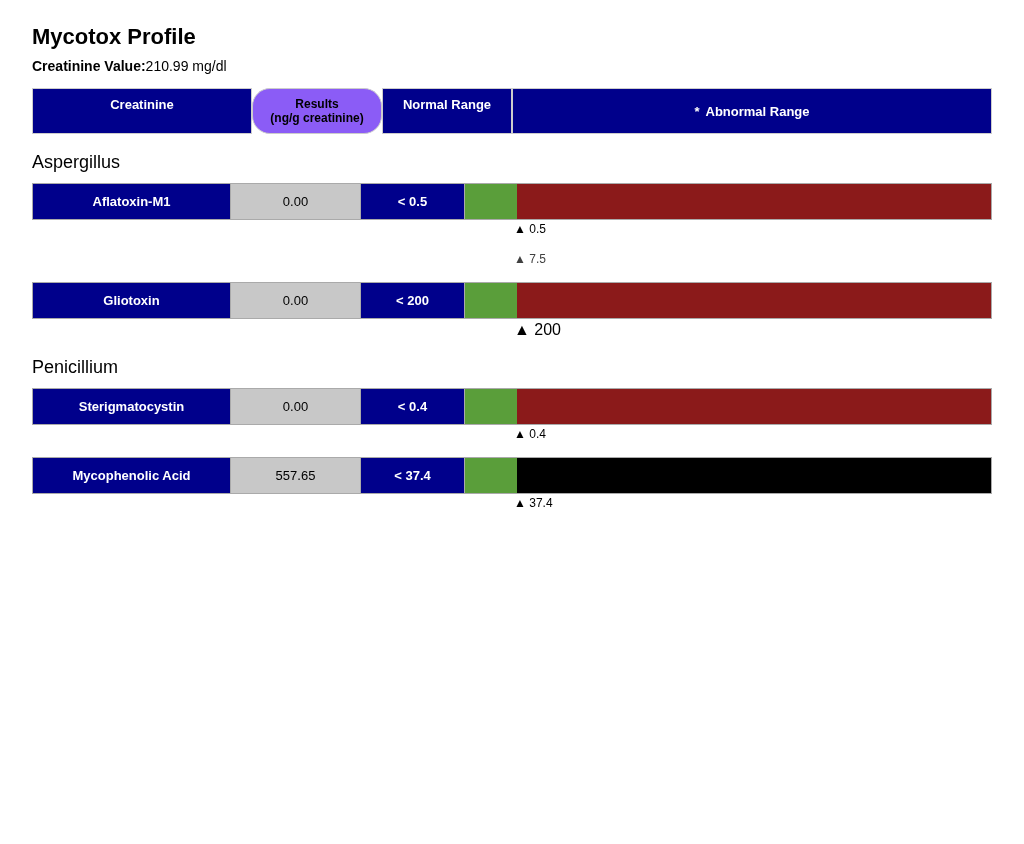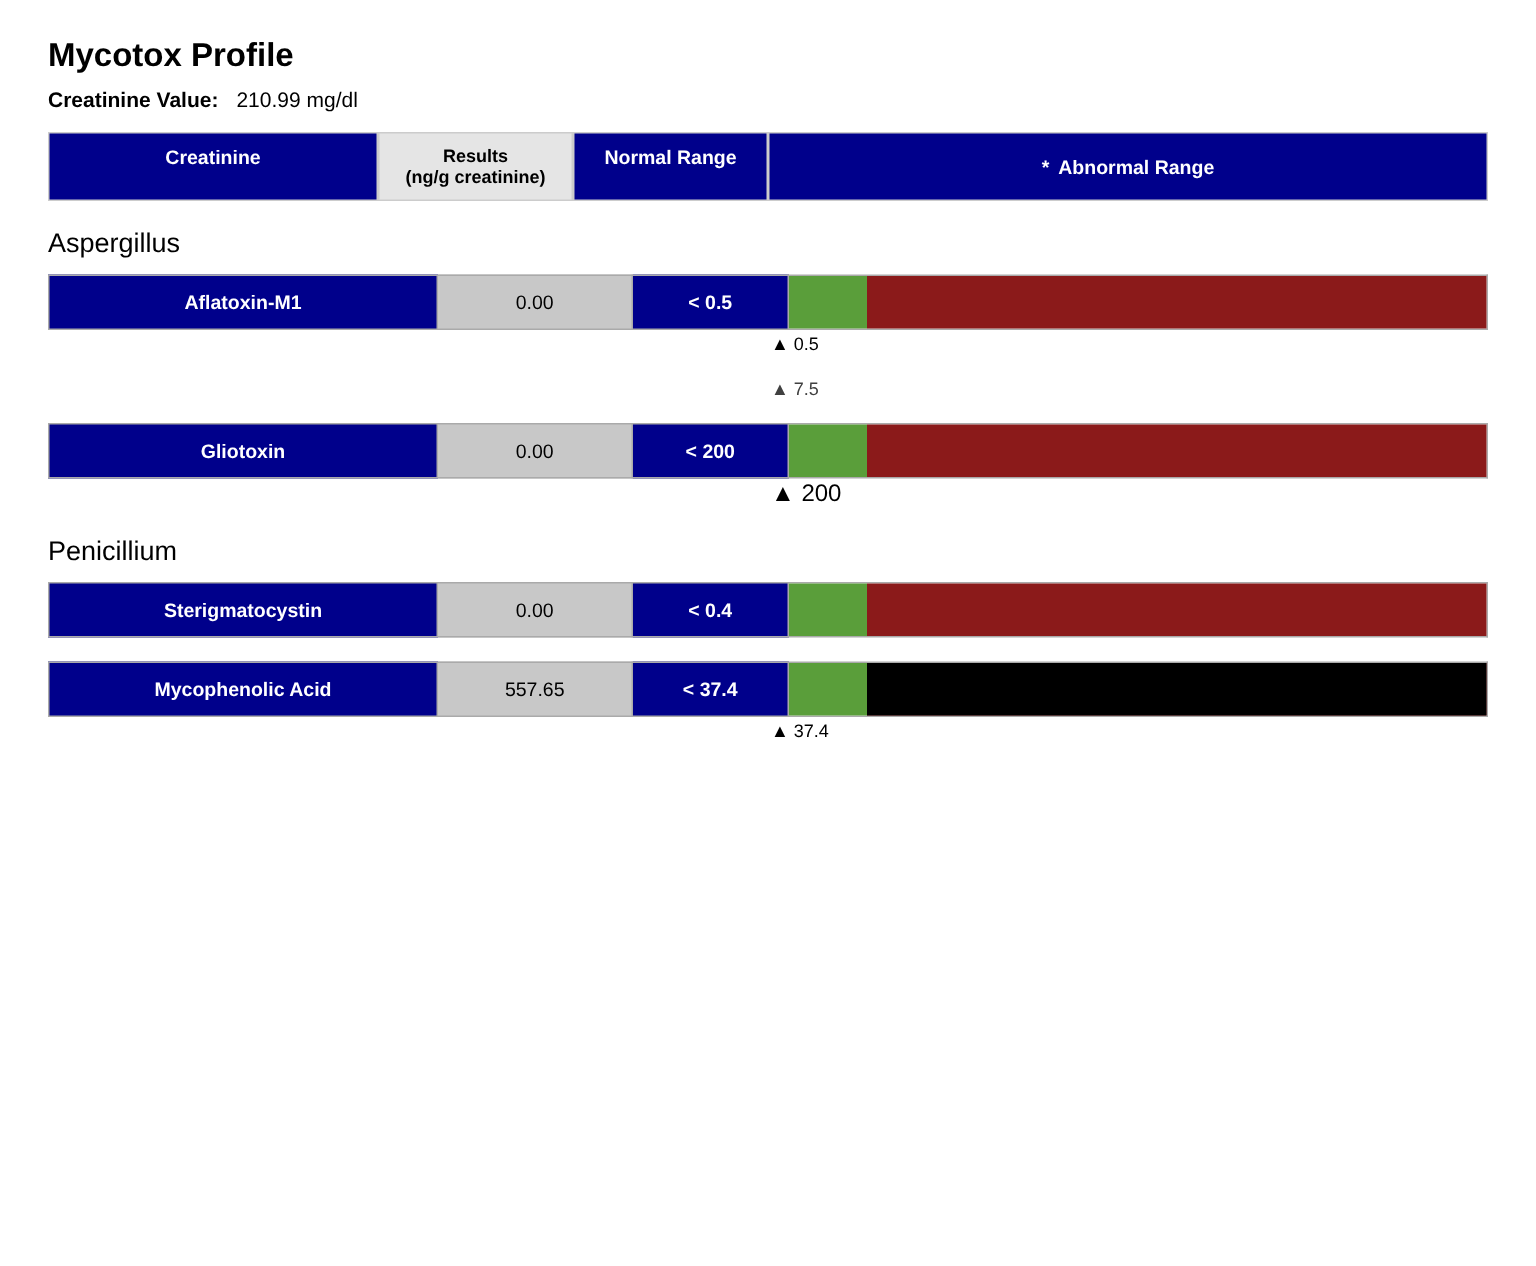--- a/index.html
+++ b/index.html
@@ -15,21 +15,20 @@
       font-size: 22px;
       font-weight: bold;
       margin-bottom: 8px;
     }
 
     .creatinine-row {
       font-size: 14px;
       margin-bottom: 14px;
       display: flex;
       align-items: center;
-      gap: 12px;
     }
 
     .creatinine-label {
       font-weight: bold;
     }
 
     .creatinine-value {
       font-weight: normal;
     }
 
@@ -63,23 +62,24 @@
       background: #00008B;
       color: #fff;
       font-weight: bold;
       font-size: 13px;
       text-align: center;
       padding: 8px 6px;
       border: 1px solid #ccc;
     }
 
     .header-cell.results-header {
-      background: #e5e5e5;
+      background: #8b5cf6;
       color: #000;
       font-size: 12px;
+      border-radius: 18px;
     }
 
     .header-cell.chart-header {
       display: flex;
       align-items: center;
       justify-content: center;
       gap: 6px;
     }
 
     .section-title {
@@ -94,21 +94,21 @@
       margin-bottom: 16px;
     }
 
     .data-row {
       display: flex;
       width: 100%;
       align-items: stretch;
     }
 
     .cell-metabolite {
-      width: 260px;
+      width: 199px;
       flex-shrink: 0;
       background: #00008B;
       color: #fff;
       font-weight: bold;
       font-size: 13px;
       text-align: left;
       padding: 10px 6px;
       display: flex;
       align-items: center;
       justify-content: center;
@@ -229,20 +229,21 @@
     <div class="data-row-wrapper">
       <div class="data-row">
         <div class="cell-metabolite">Sterigmatocystin</div>
         <div class="cell-results">0.00</div>
         <div class="cell-normal">&lt; 0.4</div>
         <div class="cell-chart">
           <div class="chart-green"></div>
           <div class="chart-red"></div>
         </div>
       </div>
+      <div style="font-size: 12px; color: rgb(0, 0, 0); margin-top: 2px; padding-left: 482px;"><span>▲ 0.4</span></div>
     </div>
     <div class="data-row-wrapper">
       <div class="data-row">
         <div class="cell-metabolite">Mycophenolic Acid</div>
         <div class="cell-results">557.65</div>
         <div class="cell-normal">&lt; 37.4</div>
         <div class="cell-chart">
           <div class="chart-green"></div>
           <div class="chart-red">
             <div class="chart-black-bar" style="width: 100%;"></div>

